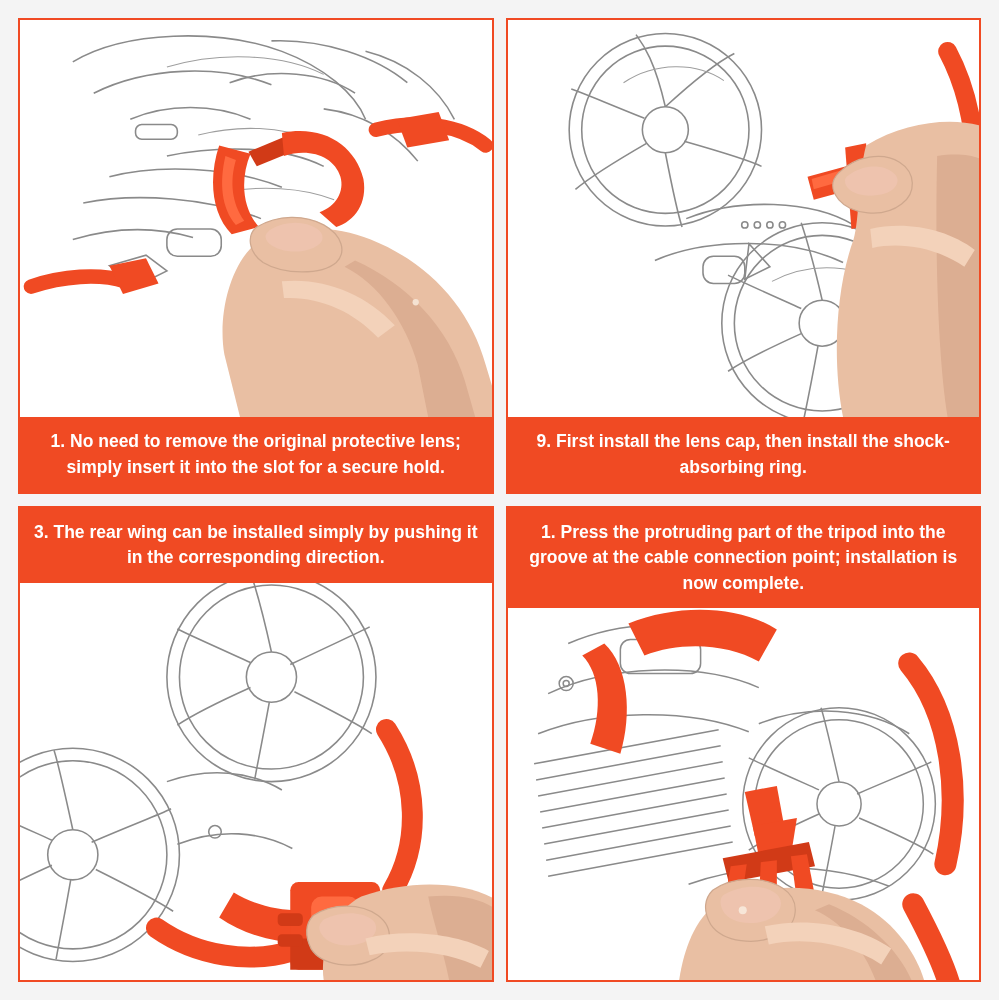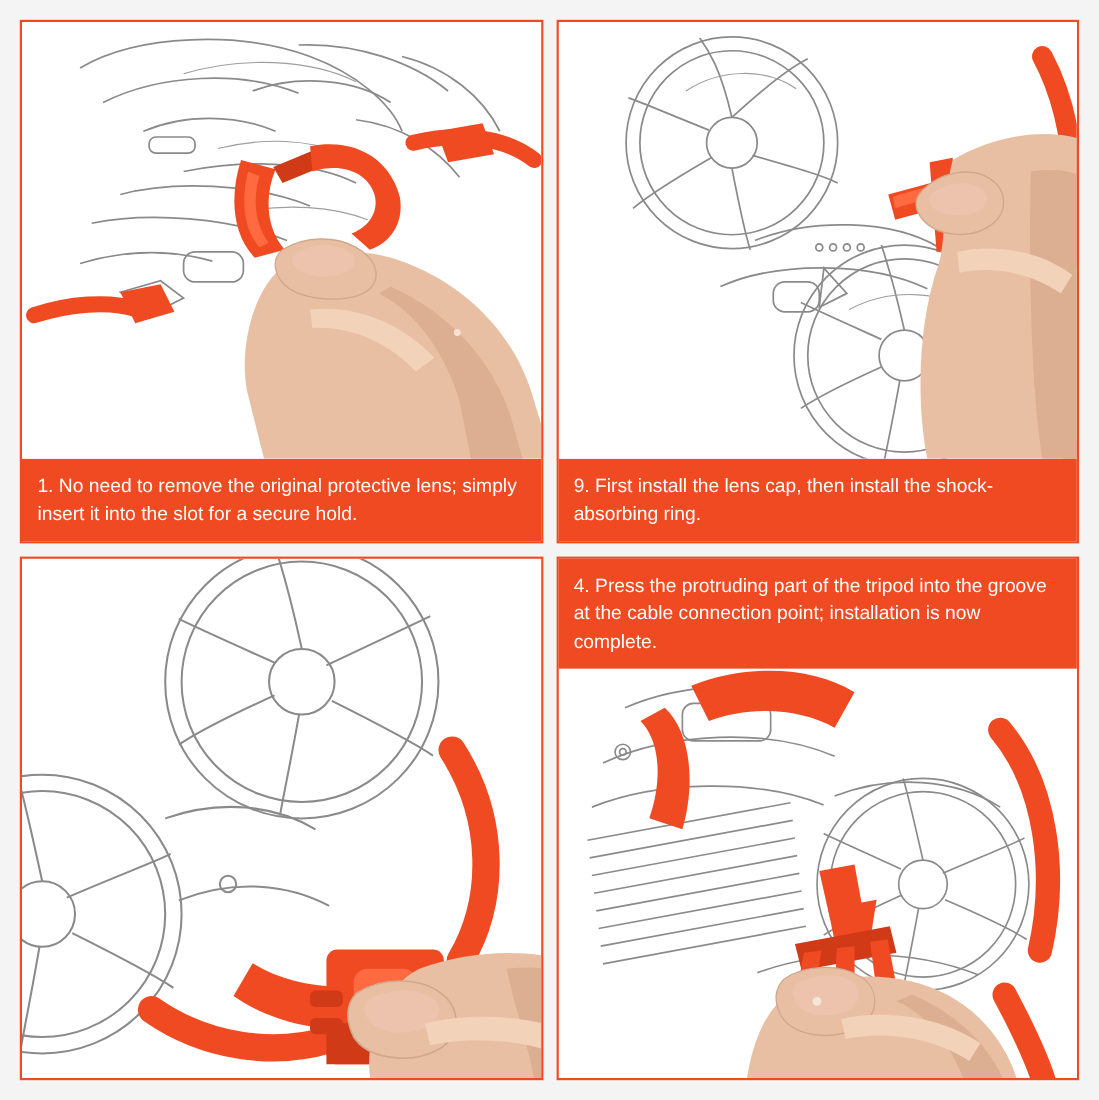--- a/index.html
+++ b/index.html
@@ -34,24 +34,24 @@
     flex-direction:column;
   }
   .panel.caption-bottom .caption{order:2;}
   .panel.caption-bottom .art{order:1;}
   .panel.caption-top .caption{order:1;}
   .panel.caption-top .art{order:2;}
 
   .caption{
     background:#f04a23;
     color:#ffffff;
-    font-weight:normal;
+    font-weight:bold;
     font-size:17.5px;
     line-height:1.45;
-    text-align:left;
+    text-align:center;
     padding:12px 14px;
     box-sizing:border-box;
   }
   .art{
     position:relative;
     flex:1 1 auto;
     background:#ffffff;
     overflow:hidden;
   }
   .art svg{display:block;width:100%;height:100%;}
@@ -179,20 +179,21 @@
             <path class="nail" d="M336 148 C350 138 368 138 378 146 C386 152 382 162 370 166 C356 170 340 168 334 160 C330 154 332 150 336 148 Z"></path>
             <path class="outline" d="M326 146 C342 130 368 126 384 136 C400 146 400 166 386 176 C368 190 338 186 326 172 C318 162 318 154 326 146 Z"></path>
             <path class="skin-hi" d="M356 200 C390 192 430 200 456 220 L446 236 C420 218 386 212 358 218 Z"></path>
           </g>
         </svg>
       </div>
       <div class="caption">9. First install the lens cap, then install the shock-absorbing ring.</div>
     </div>
 
     <div class="panel caption-top">
+      <div class="caption">3. The rear wing can be installed simply by pushing it in the corresponding direction.</div>
       <div class="art">
         <svg viewBox="0 0 470 380" preserveAspectRatio="xMidYMid slice">
           <g class="drone">
             <circle cx="250" cy="90" r="100"></circle>
             <circle cx="250" cy="90" r="88"></circle>
             <circle cx="250" cy="90" r="24"></circle>
             <path d="M250 66 C240 20 234 2 230 -10"></path>
             <path d="M268 78 C310 58 332 48 344 42"></path>
             <path d="M272 104 C312 124 334 136 346 144"></path>
             <path d="M248 114 C240 158 236 176 234 188"></path>
@@ -230,21 +231,21 @@
             <path class="skin" d="M290 318 C308 306 336 306 352 318 C368 330 366 352 348 360 C328 370 298 366 288 350 C282 338 282 326 290 318 Z"></path>
             <path class="nail" d="M300 322 C316 314 336 314 346 322 C354 328 350 340 338 344 C322 350 304 346 298 336 C294 330 296 326 300 322 Z"></path>
             <path class="outline" d="M290 318 C308 306 336 306 352 318 C368 330 366 352 348 360 C328 370 298 366 288 350 C282 338 282 326 290 318 Z"></path>
             <path class="skin-hi" d="M340 340 C380 330 430 336 458 352 L450 368 C424 354 382 348 344 356 Z"></path>
           </g>
         </svg>
       </div>
     </div>
 
     <div class="panel caption-top">
-      <div class="caption">4. Press the protruding part of the tripod into the groove at the cable connection point; installation is now complete.</div>
+      <div class="caption">1. Press the protruding part of the tripod into the groove at the cable connection point; installation is now complete.</div>
       <div class="art">
         <svg viewBox="0 0 470 380" preserveAspectRatio="xMidYMid slice">
           <g class="drone">
             <path d="M60 40 C110 18 180 14 230 34"></path>
             <rect x="112" y="36" width="80" height="34" rx="10"></rect>
             <path d="M40 90 C100 62 190 58 250 84"></path>
             <path d="M30 130 C90 106 180 104 240 128"></path>
             <path d="M26 160 L210 126"></path>
             <path d="M28 176 L212 142"></path>
             <path d="M30 192 L214 158"></path>

